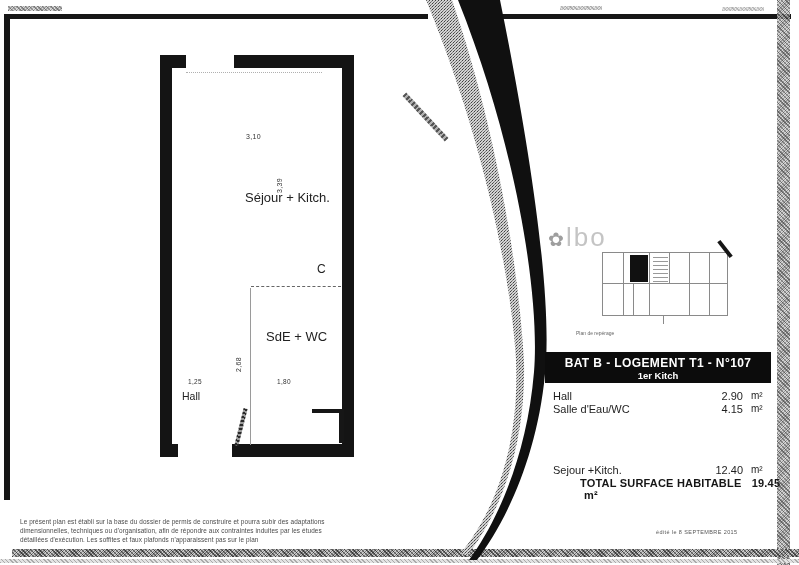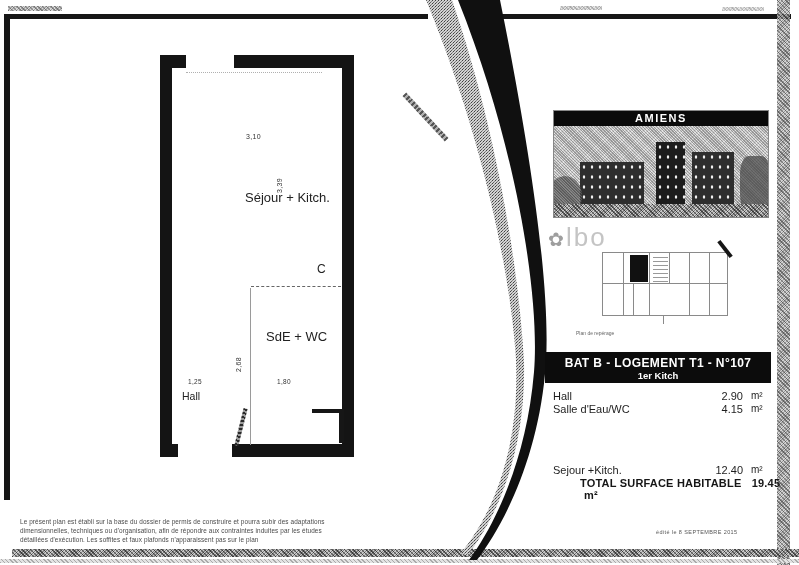--- a/index.html
+++ b/index.html
@@ -89,31 +89,20 @@
   <div class="abs dim" style="left:246px;top:133px;">3,10</div>
   <div class="abs dim rot" style="left:283px;top:186px;">3,39</div>
   <div class="abs room-label" style="left:245px;top:190px;">Séjour + Kitch.</div>
   <div class="abs" style="left:317px;top:262px;font-size:12px;color:#222;">C</div>
   <div class="abs room-label" style="left:266px;top:329px;">SdE + WC</div>
   <div class="abs dim rot" style="left:242px;top:365px;">2,68</div>
   <div class="abs dim" style="left:188px;top:378px;font-size:6.5px;">1,25</div>
   <div class="abs" style="left:182px;top:390px;font-size:10.5px;color:#222;">Hall</div>
   <div class="abs dim" style="left:277px;top:378px;font-size:6.5px;">1,80</div>
 
-  <div class="abs photo-card" style="left:553px;top:110px;width:214px;height:106px;">
-    <div class="photo-banner" style="height:15px;">AMIENS</div>
-    <div class="photo-body" style="height:91px;">
-      <div class="bldg" style="left:26px;top:36px;width:64px;height:46px;"></div>
-      <div class="bldg" style="left:102px;top:16px;width:29px;height:68px;background-color:#1c1c1c;"></div>
-      <div class="bldg" style="left:138px;top:26px;width:42px;height:60px;"></div>
-      <div class="blob" style="left:-6px;top:50px;width:34px;height:40px;"></div>
-      <div class="blob" style="left:186px;top:30px;width:30px;height:56px;border-radius:30%;background:#4a4a4a;"></div>
-      <div class="abs speckle" style="left:0;top:78px;width:214px;height:13px;"></div>
-    </div>
-  </div>
 
   <div class="abs logo" style="left:548px;top:222px;">
     <span class="leaf">✿</span><span>lbo</span>
   </div>
 
   <div class="abs keyplan" style="left:602px;top:252px;width:124px;height:62px;">
     <div class="kline" style="left:0;top:30px;width:124px;height:1px;"></div>
     <div class="kline" style="left:20px;top:0;width:1px;height:62px;"></div>
     <div class="kline" style="left:46px;top:0;width:1px;height:62px;"></div>
     <div class="kline" style="left:66px;top:0;width:1px;height:30px;"></div>

